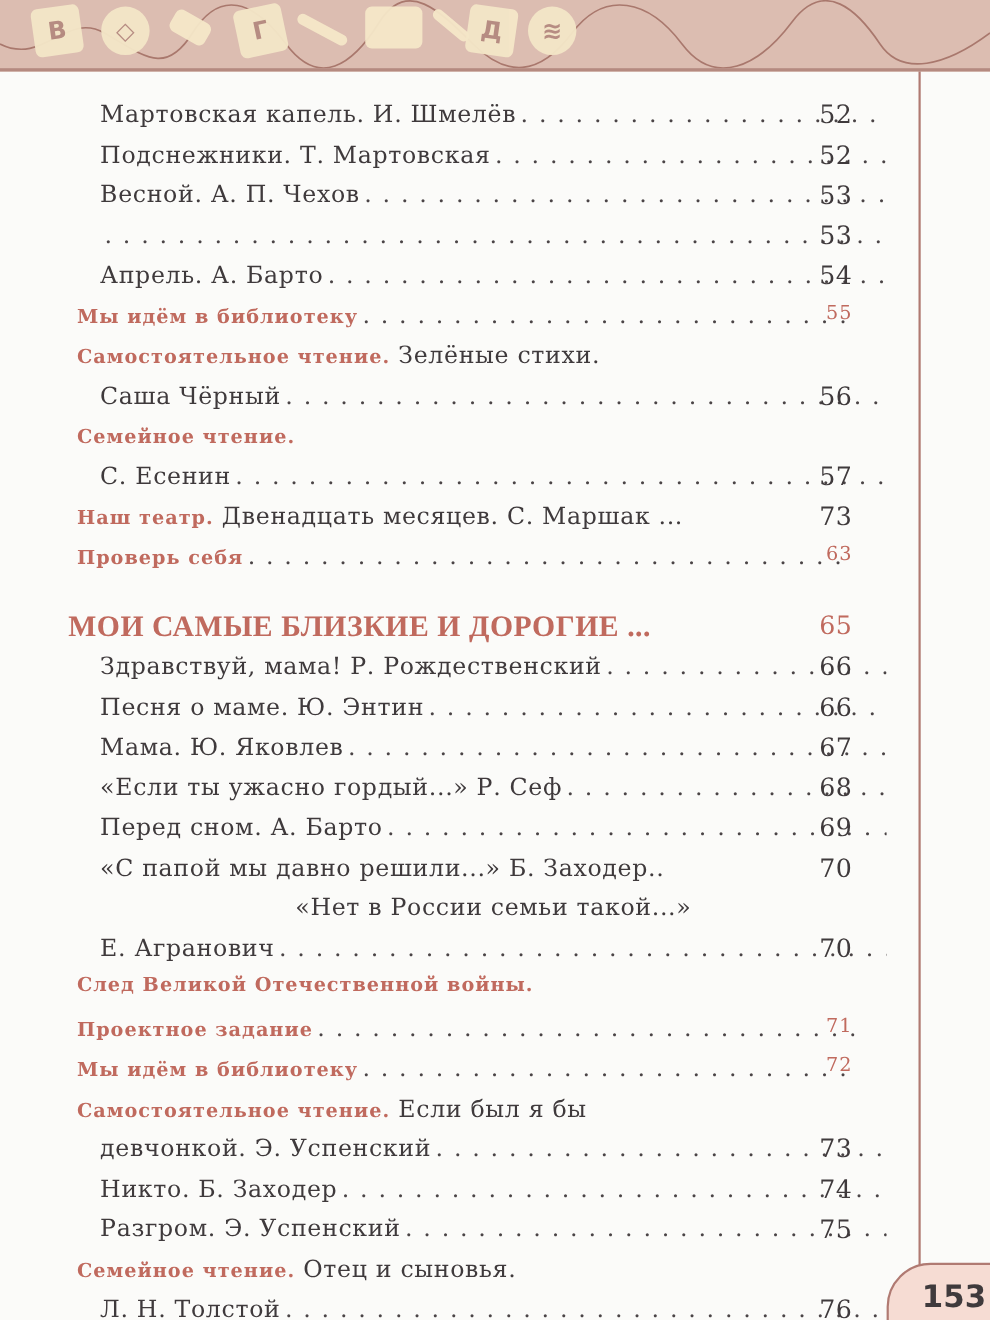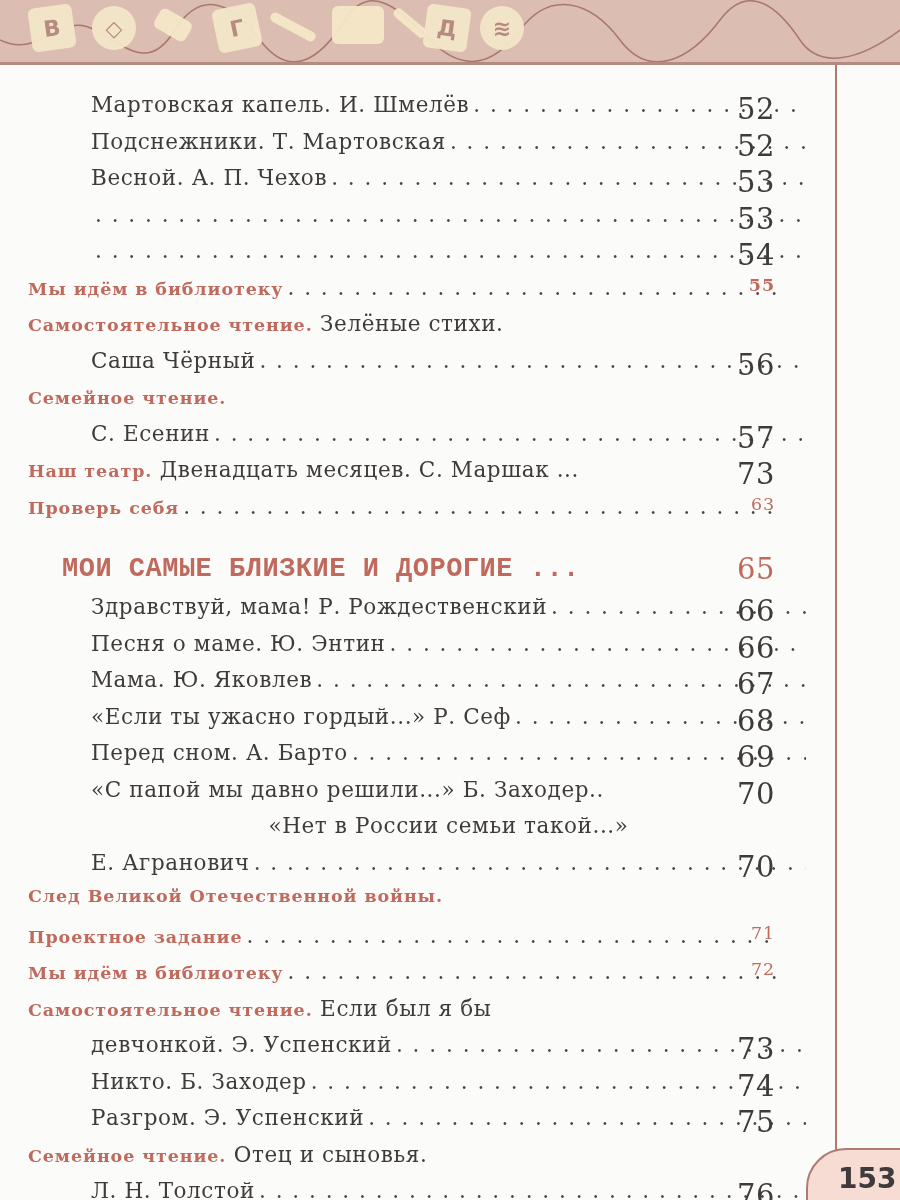--- a/index.html
+++ b/index.html
@@ -38,31 +38,31 @@
   .row {
     position: relative; height: 36.5px; display: flex; align-items: baseline;
     font-size: 21.5px; letter-spacing: 0.6px; white-space: nowrap;
   }
   .row .dots {
     flex: 1 1 auto; overflow: hidden; white-space: nowrap; color: #4a4446;
     letter-spacing: 1.5px; margin-left: 4px;
   }
   .row .pg {
     position: absolute; right: 60px; width: 50px; text-align: right;
-    font-size: 29px; letter-spacing: 0.5px;
+    font-size: 23px; letter-spacing: 0.5px;
   }
   .indent { padding-left: 62px; justify-content: center; }
   .section { padding-left: 28px; }
   .red { color: #c06a5e; font-weight: bold; }
-  .section .red { font-size: 17.5px; letter-spacing: 0.9px; }
+  .section .red { font-size: 17.5px; letter-spacing: 0.9px; margin-left: 42px; }
   .row.heading {
     height: 50px; margin-top: 14px; align-items: center;
   }
   .row.heading .htxt {
-    padding-left: 62px; font-family: Liberation Mono, monospace; font-weight: bold;
+    padding-left: 62px; font-family: Liberation Serif, serif; font-weight: bold;
     font-size: 27px; color: #c06a5e; letter-spacing: 0.5px;
   }
   .row.heading .pg { color: #c06a5e; }
   .line { display: flex; width: 715px; align-items: baseline; }
   .dotfill::after {
     content: " . . . . . . . . . . . . . . . . . . . . . . . . . . . . . . . . . . . . . . . . . . . . . . . . . . . . . . . . . . . . . . . . . . . . . . . . . . . . . . . . . . . .";
   }
   .reddots { color: #c06a5e; }
 </style>
 </head>
@@ -113,31 +113,32 @@
 
   <div class="row indent">
     <div class="line">
         <span class="dots dotfill"></span>
       </div>
     <span class="pg">53</span>
   </div>
 
   <div class="row indent">
     <div class="line">
+        <span>Апрель. А. Барто</span>
         <span class="dots dotfill"></span>
       </div>
     <span class="pg">54</span>
   </div>
 
   <div class="row section">
     <div class="line" style="width:749px">
         <span class="red">Мы идём в библиотеку</span>
         <span class="dots dotfill reddots"></span>
       </div>
-    <span class="pg red" style="font-weight:bold">55</span>
+    <span class="pg red" style="font-weight:normal">55</span>
   </div>
 
   <div class="row section">
     <span class="red">Самостоятельное чтение.</span>&nbsp;<span>Зелёные стихи.</span>
   </div>
 
   <div class="row indent">
     <div class="line">
         <span>Саша Чёрный</span>
         <span class="dots dotfill"></span>

